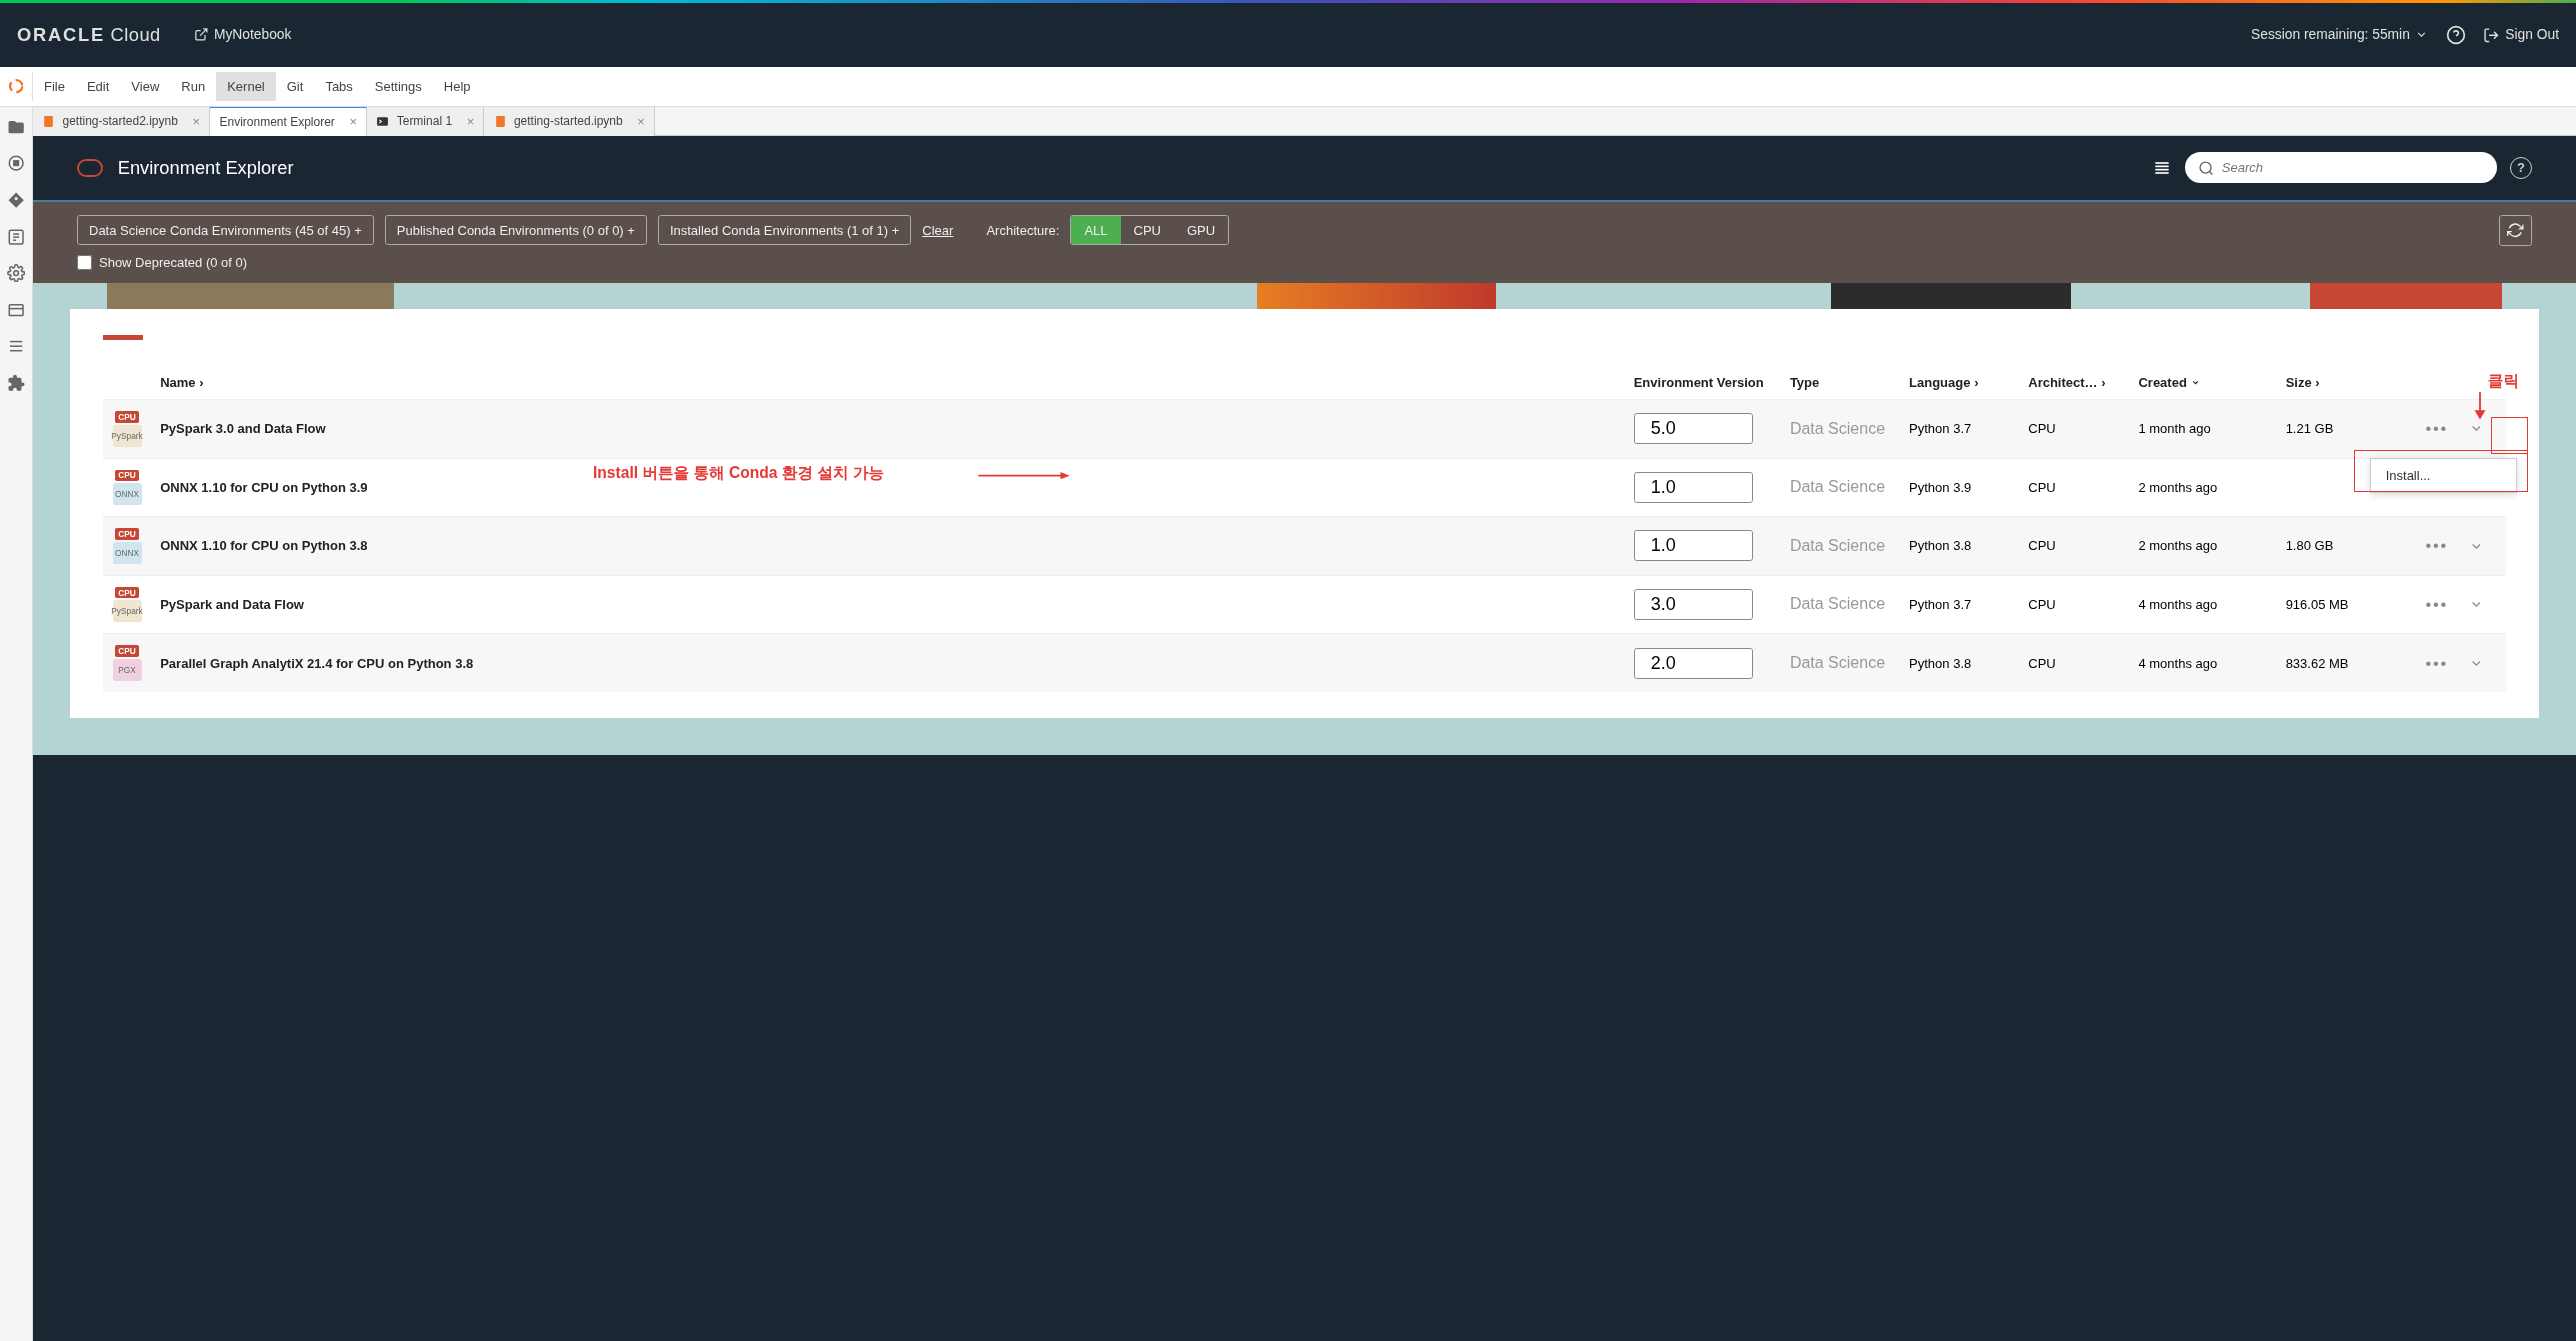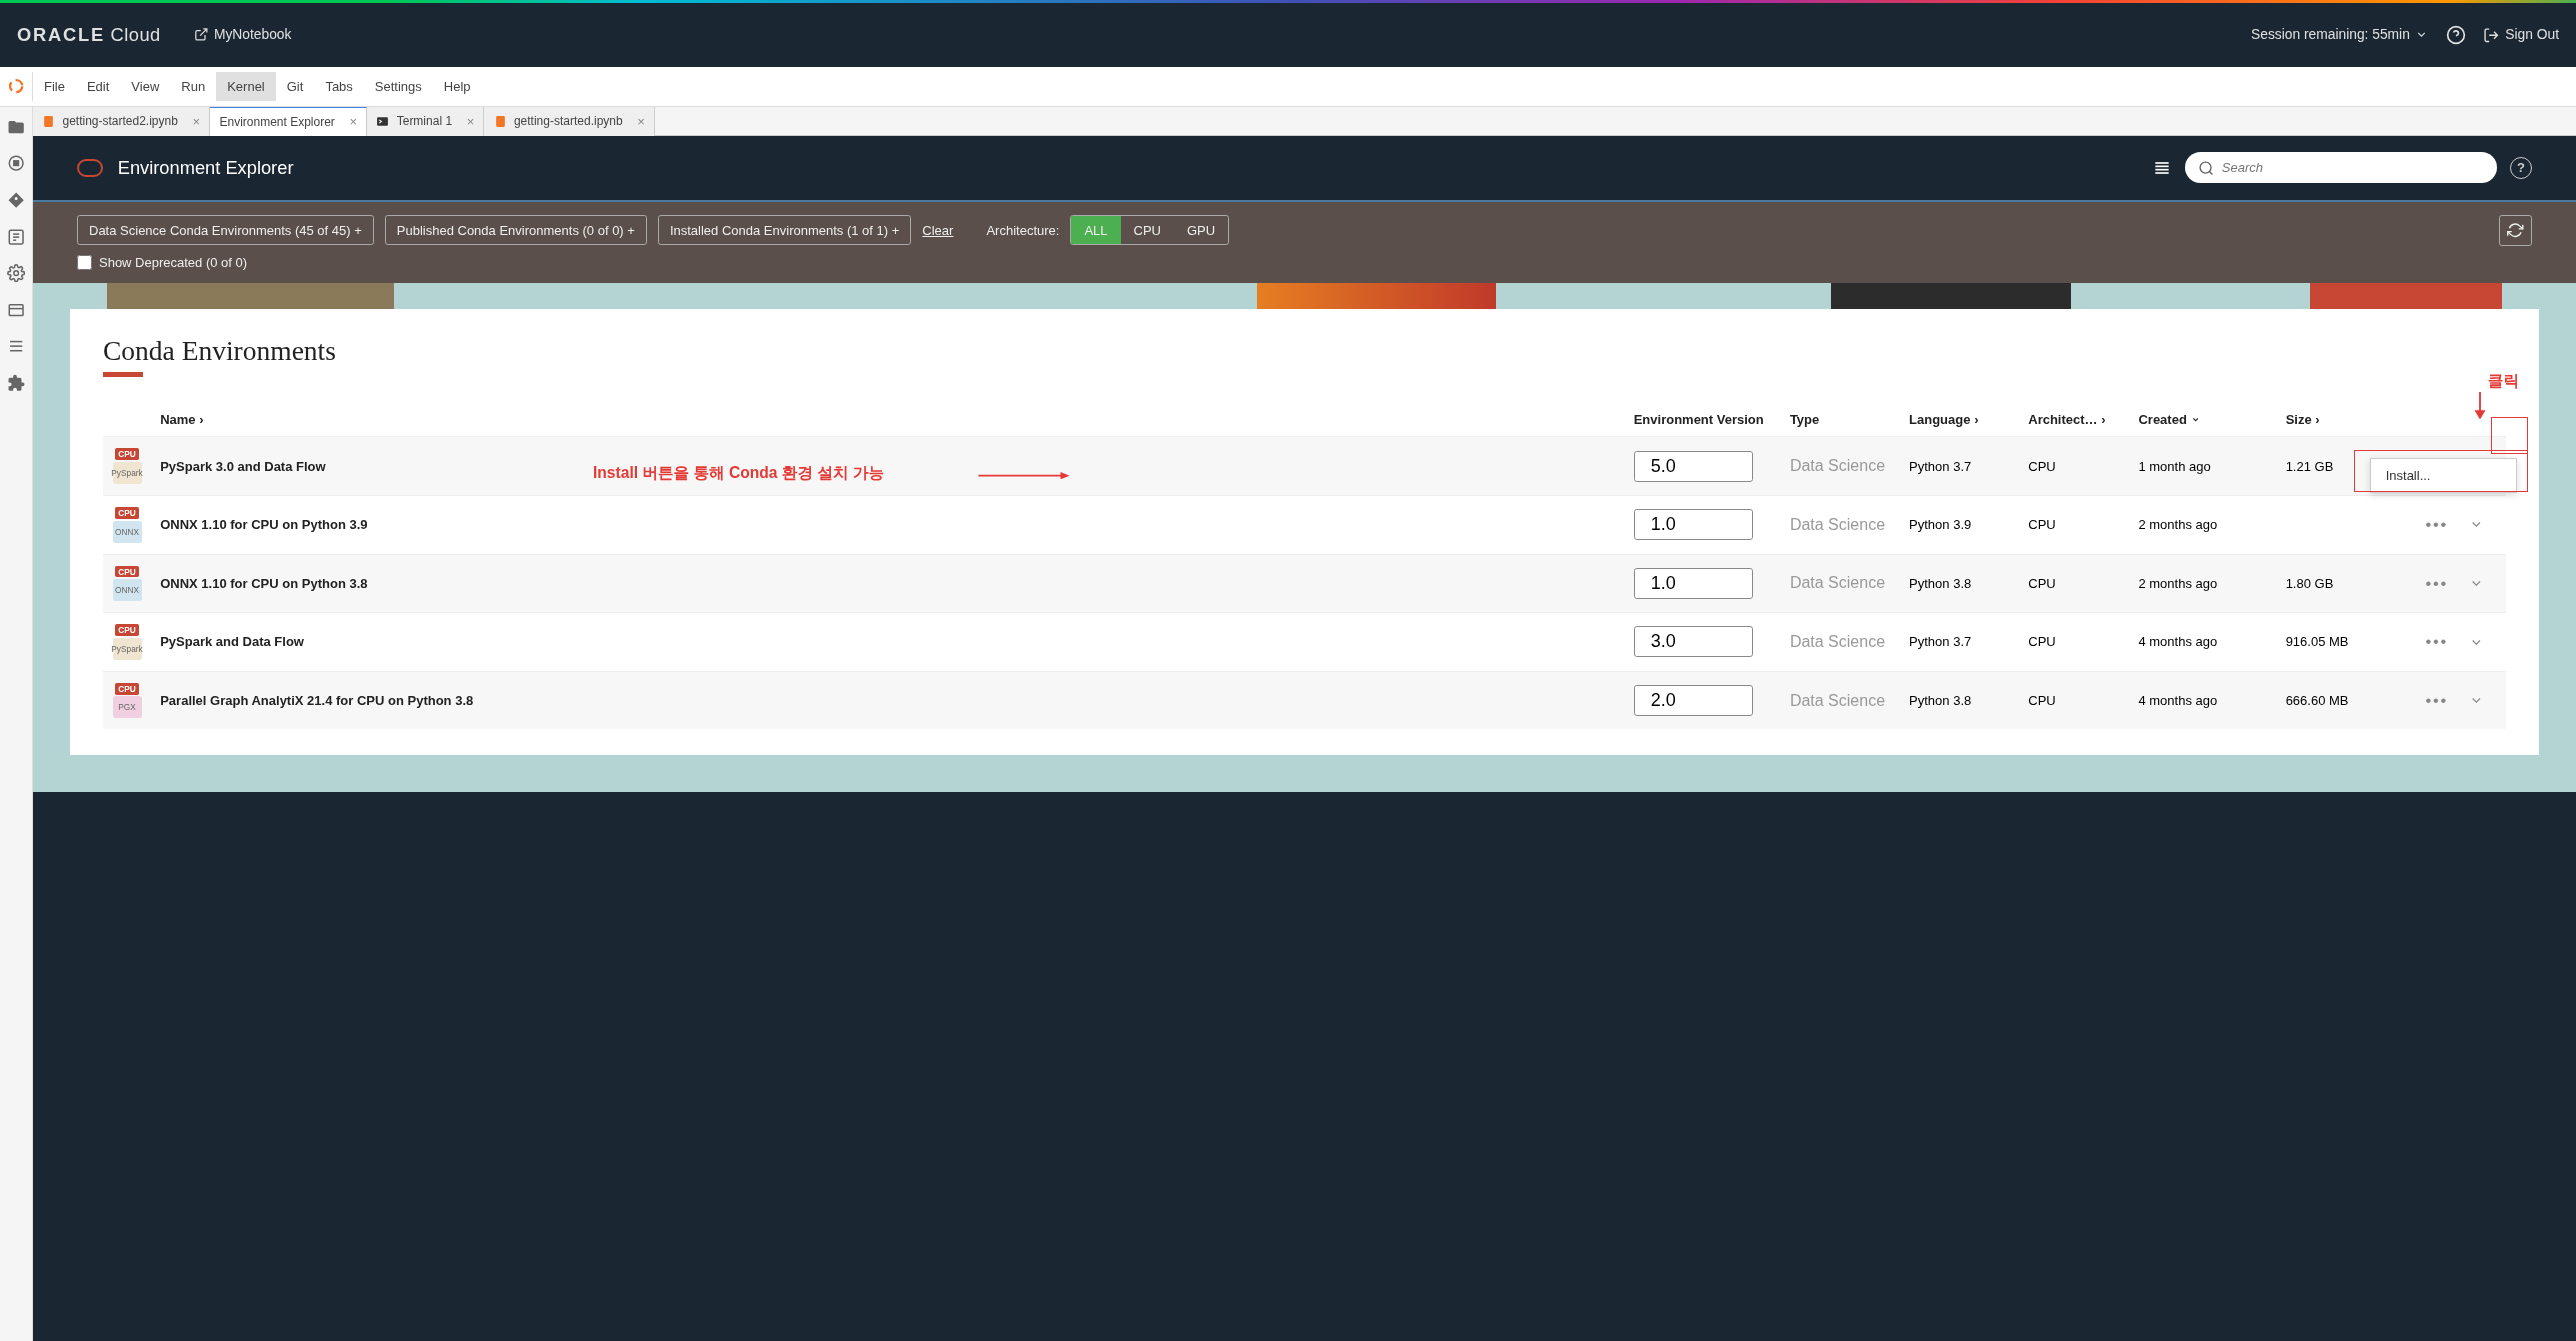--- a/index.html
+++ b/index.html
@@ -244,21 +244,20 @@
         </div>
         <div class="checkbox-row">
           <input type="checkbox" style="">
           <span>Show Deprecated (0 of 0)</span>
         </div>
       </div>
 
       <div class="content-teal">
         <div class="pattern-strip"></div>
         <div class="white-panel" style="position:relative;">
-          <div class="section-title">Conda Environments</div>
           <div class="title-underline"></div>
 
           <div class="env-table">
             <div class="table-header">
               <div></div>
               <div class="th">
                   <span>Name</span> 
                   <span>›</span>
                 </div>
               <div class="th">
@@ -369,21 +368,21 @@
                   <div class="env-icon-cell">
                     <span class="cpu-badge">CPU</span>
                     <div class="env-mini-icon pgx">PGX</div>
                   </div>
                   <div class="env-name">Parallel Graph AnalytiX 21.4 for CPU on Python 3.8</div>
                   <div><input class="version-select" value="2.0" style=""></div>
                   <div class="type-cell">Data Science</div>
                   <div>Python 3.8</div>
                   <div>CPU</div>
                   <div>4 months ago</div>
-                  <div>666.60 MB</div>
+                  <div>833.62 MB</div>
                   <div class="more-btn">•••</div>
                   <div class="expand-btn">
                     <svg width="14.7" height="14.7" viewBox="0 0 24 24" fill="none" stroke="currentColor" stroke-width="2">
                       <polyline points="6 9 12 15 18 9"></polyline>
                     </svg>
                   </div>
                 </div>
               </div>
           </div>
 

